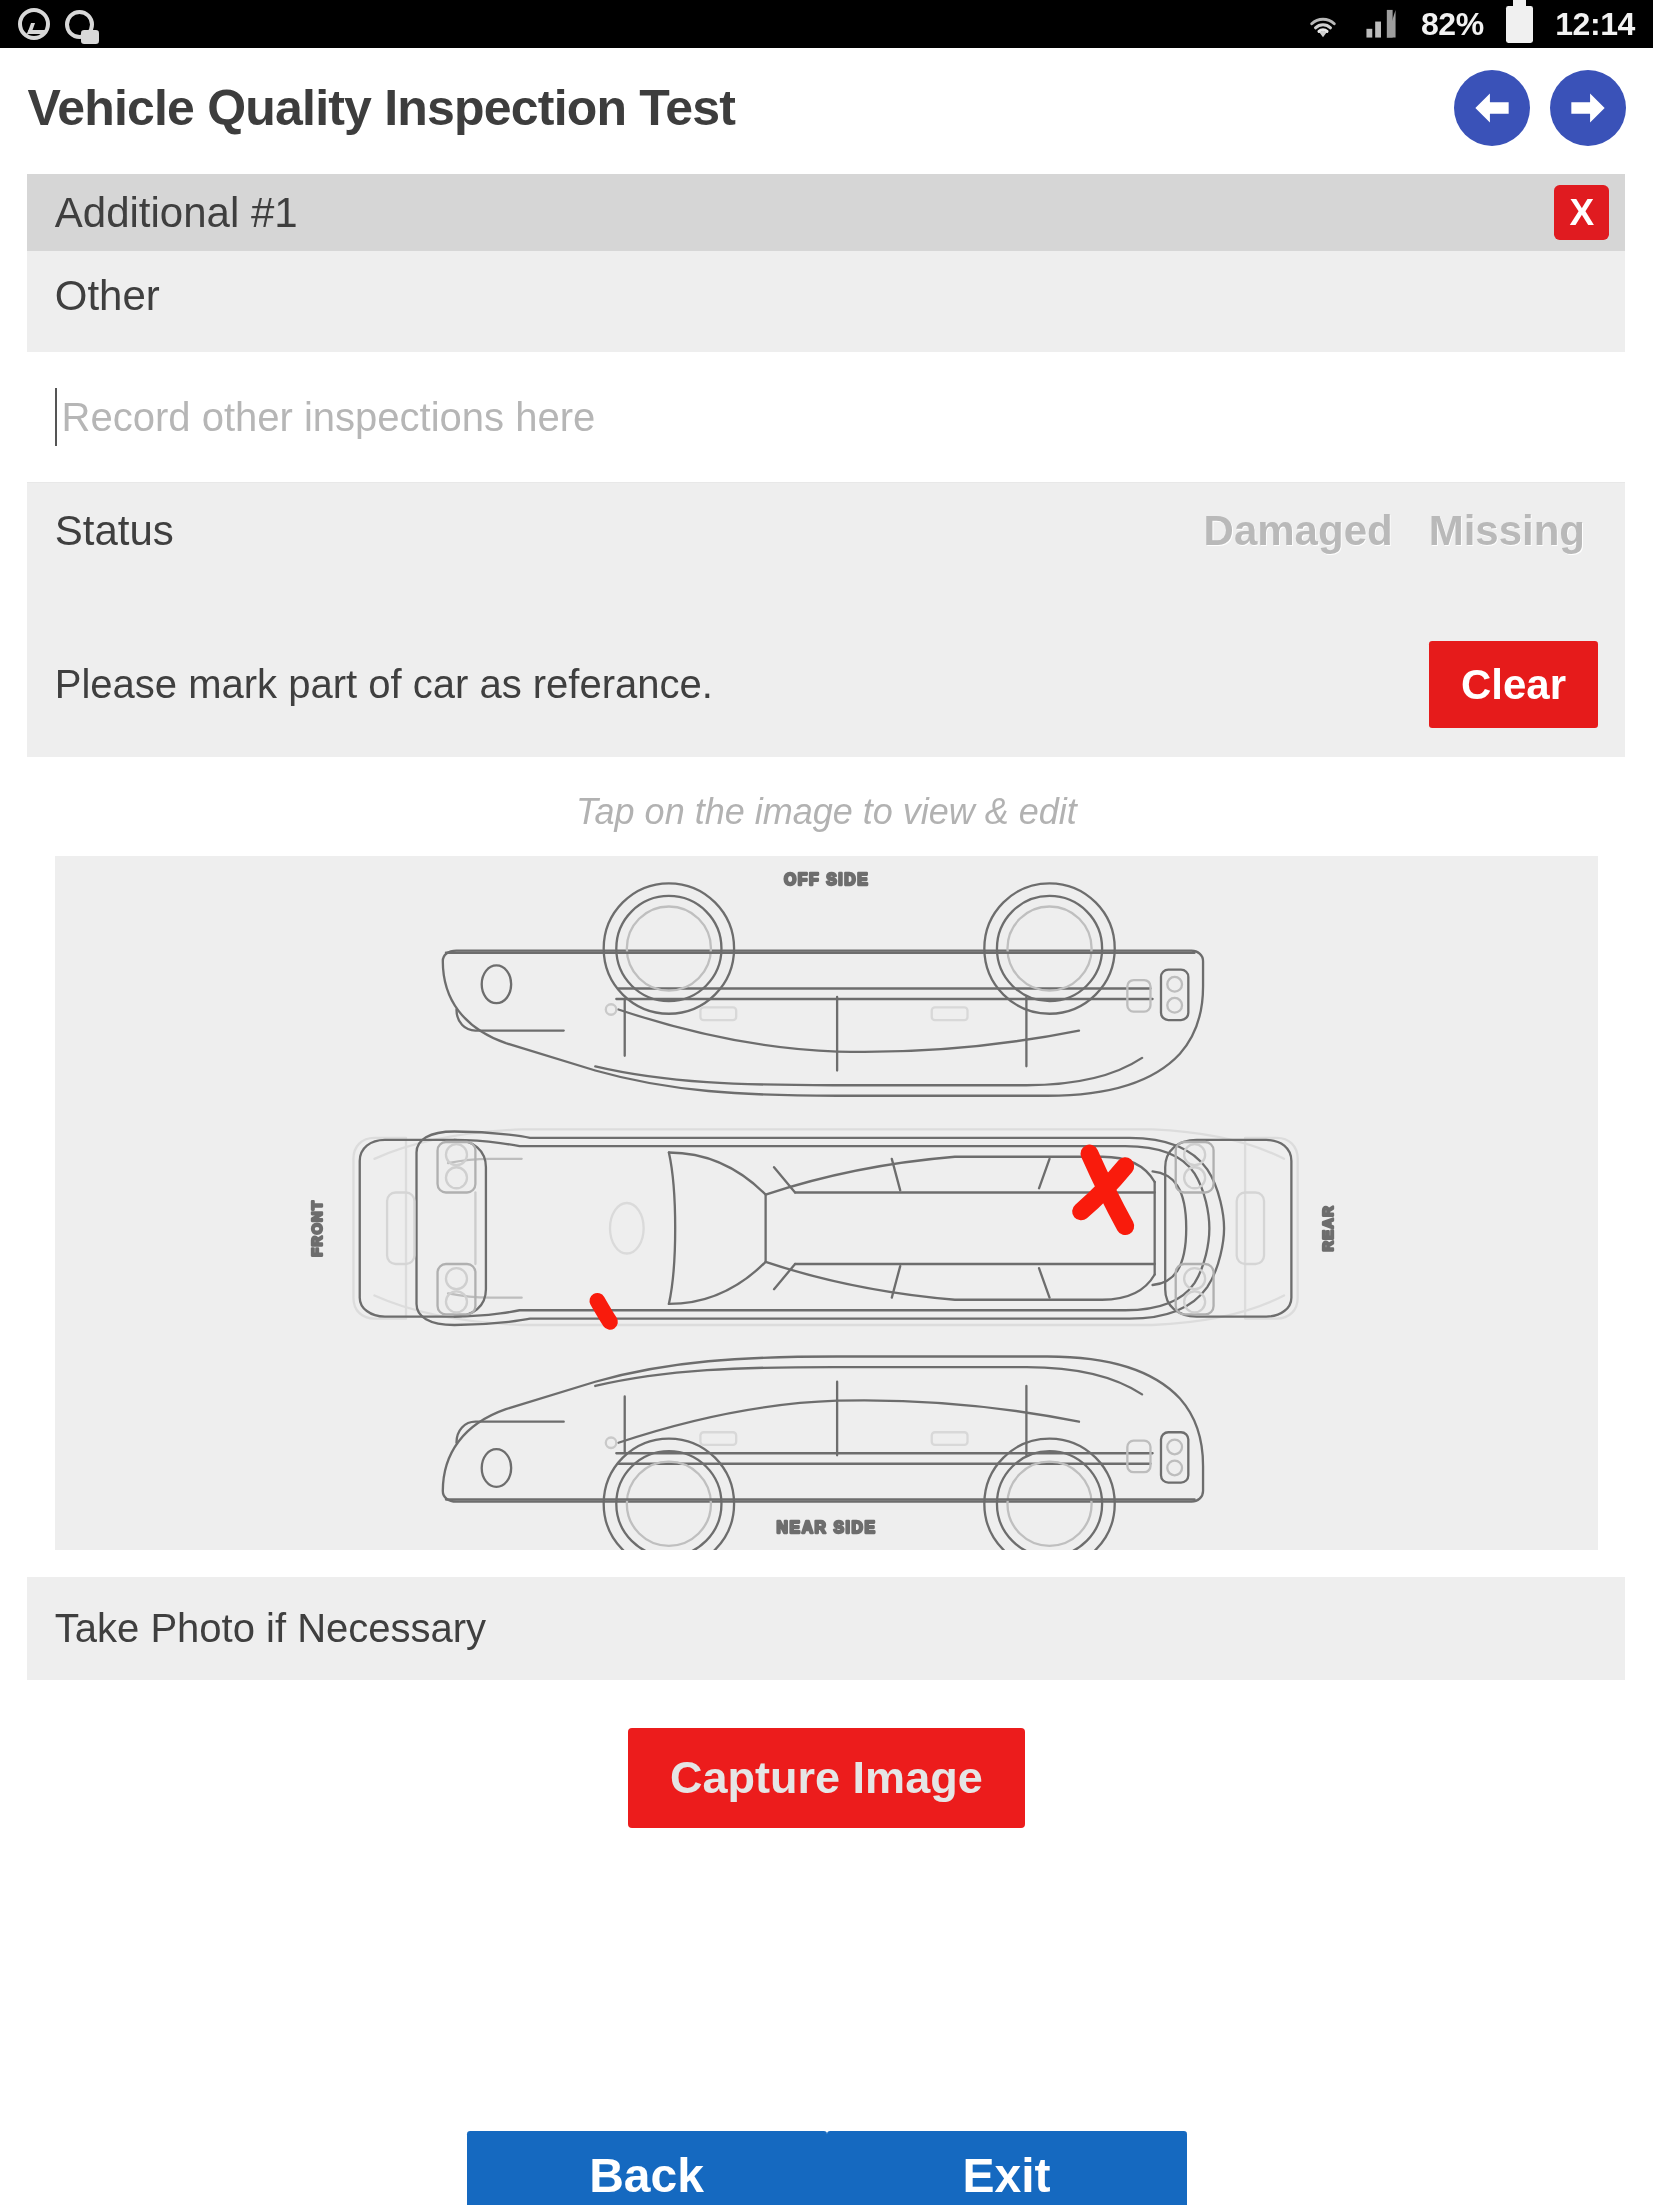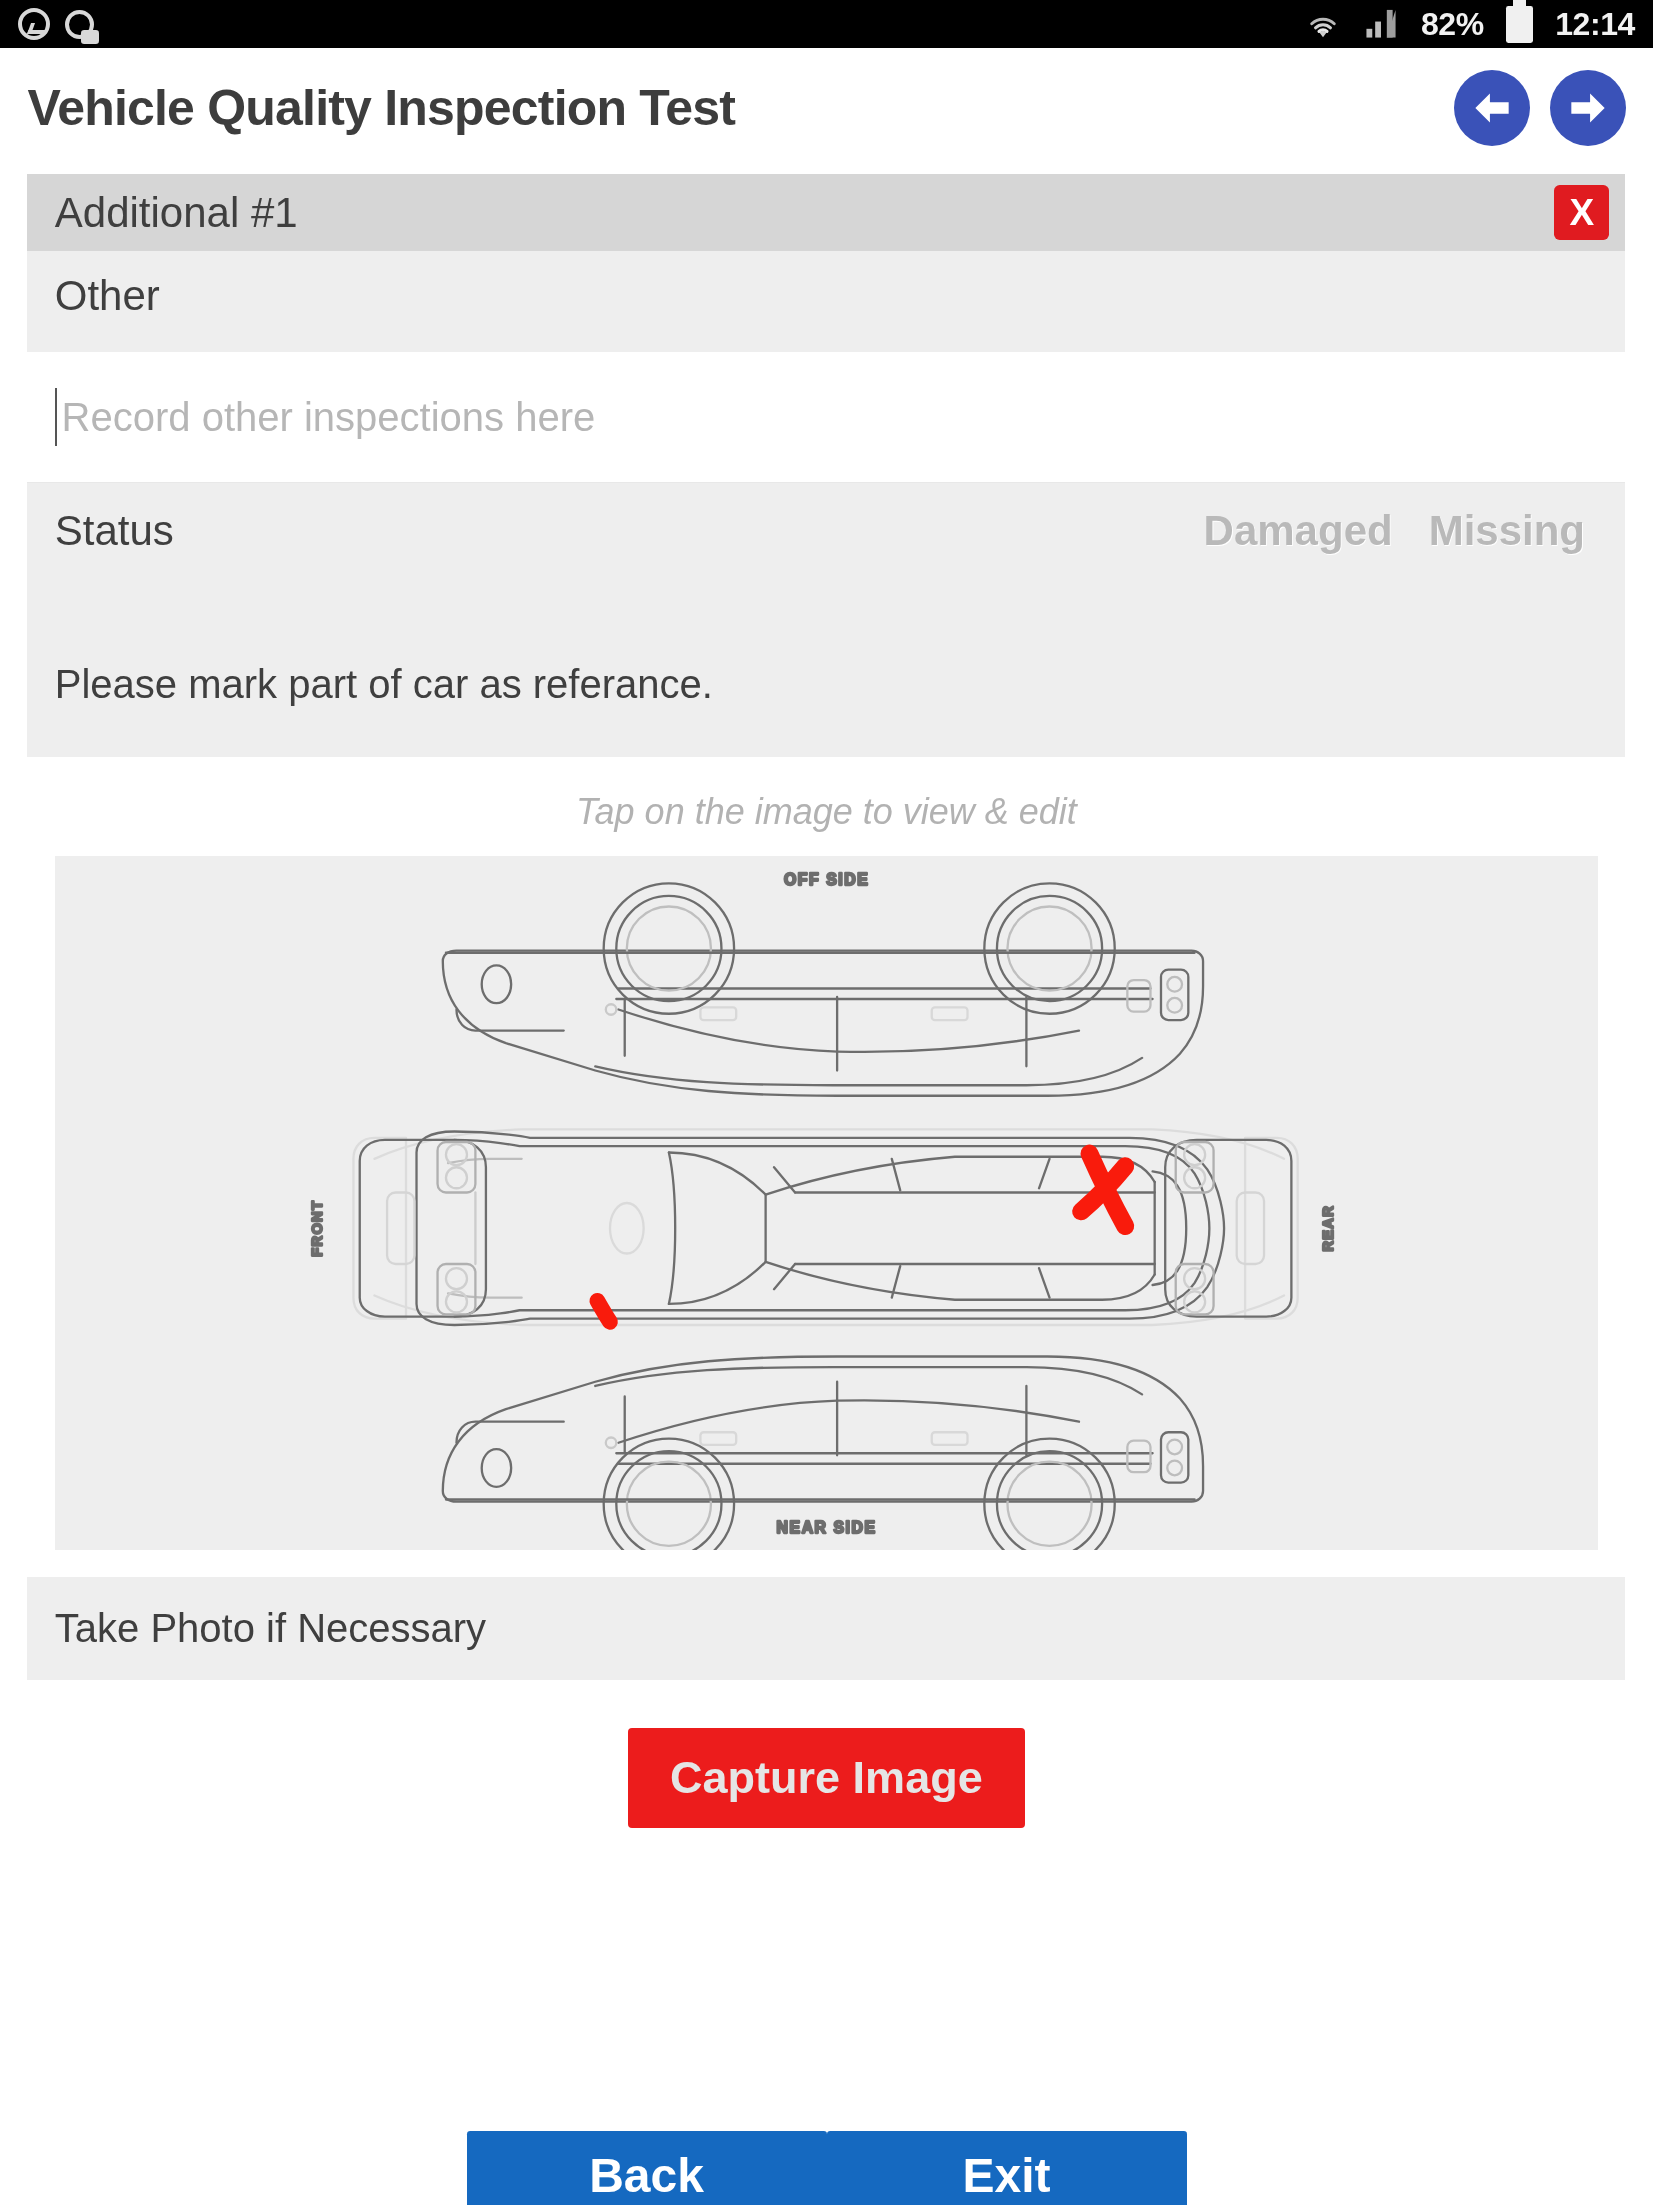--- a/index.html
+++ b/index.html
@@ -187,20 +187,21 @@
     <div class="status-row">
       <span class="status-label">Status</span>
       <div class="status-opts">
         <span class="opt">Damaged</span>
         <span class="opt">Missing</span>
       </div>
     </div>
 
     <div class="mark-row">
       <span class="mark-text">Please mark part of car as referance.</span>
+      <button class="clear-btn">Clear</button>
     </div>
 
     <div class="tap-hint-wrap">
       <span class="tap-hint">Tap on the image to view &amp; edit</span>
     </div>
 
     <div class="diagram-wrap">
       <div class="diagram">
         <svg viewBox="0 0 1100 660" preserveAspectRatio="xMidYMid meet">
           <g fill="none" stroke="#6d6d6d" stroke-width="2.2" stroke-linejoin="round" stroke-linecap="round">

